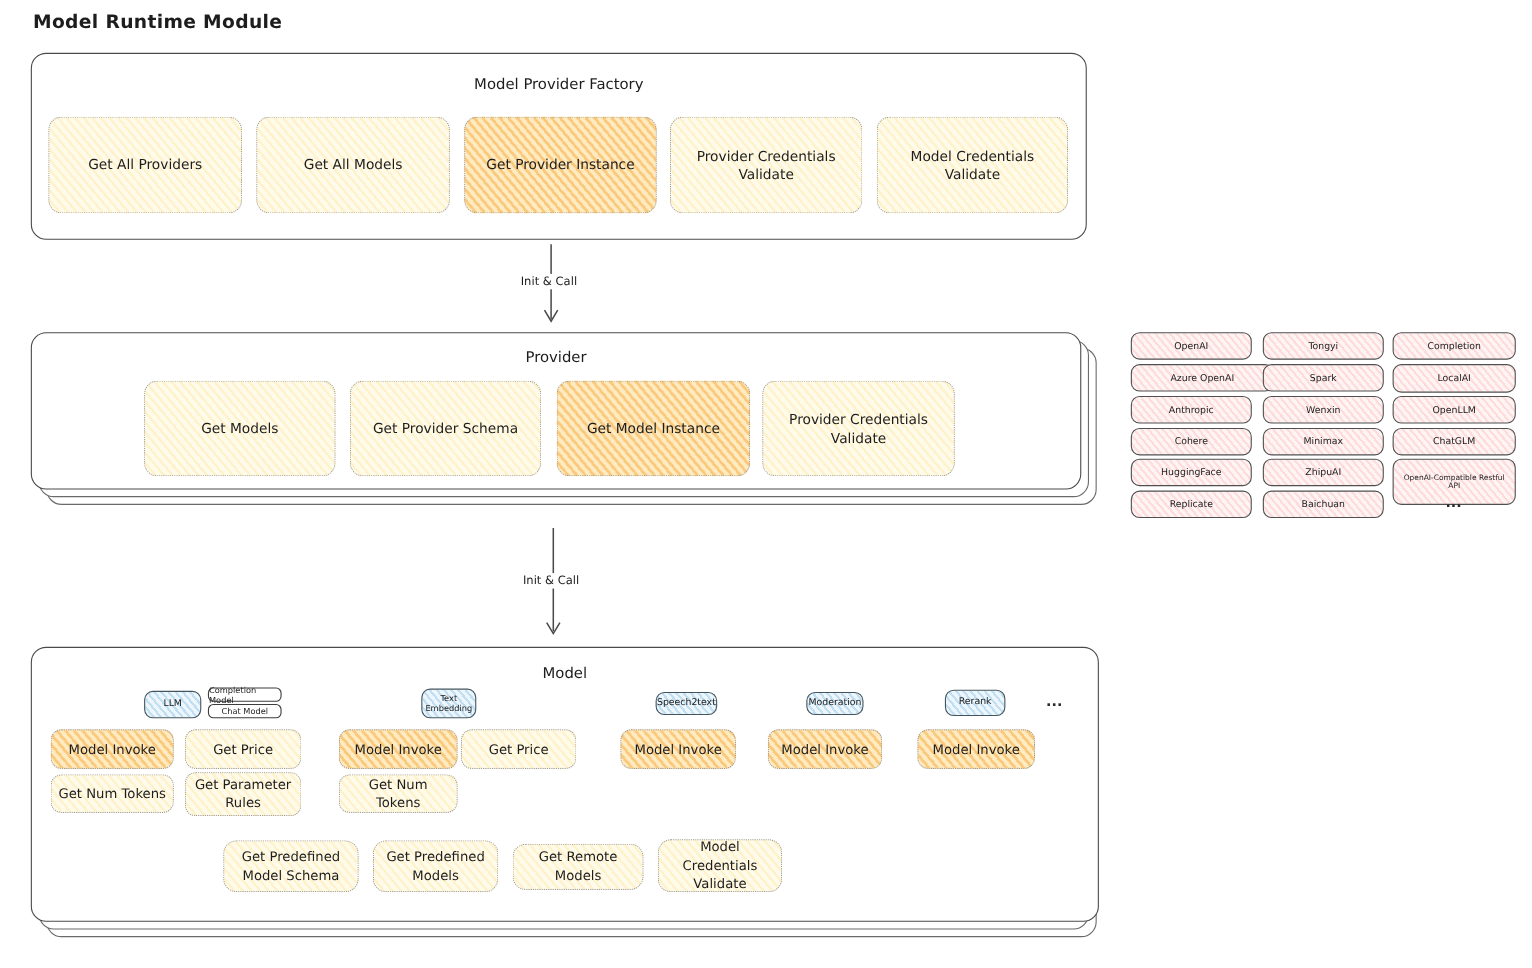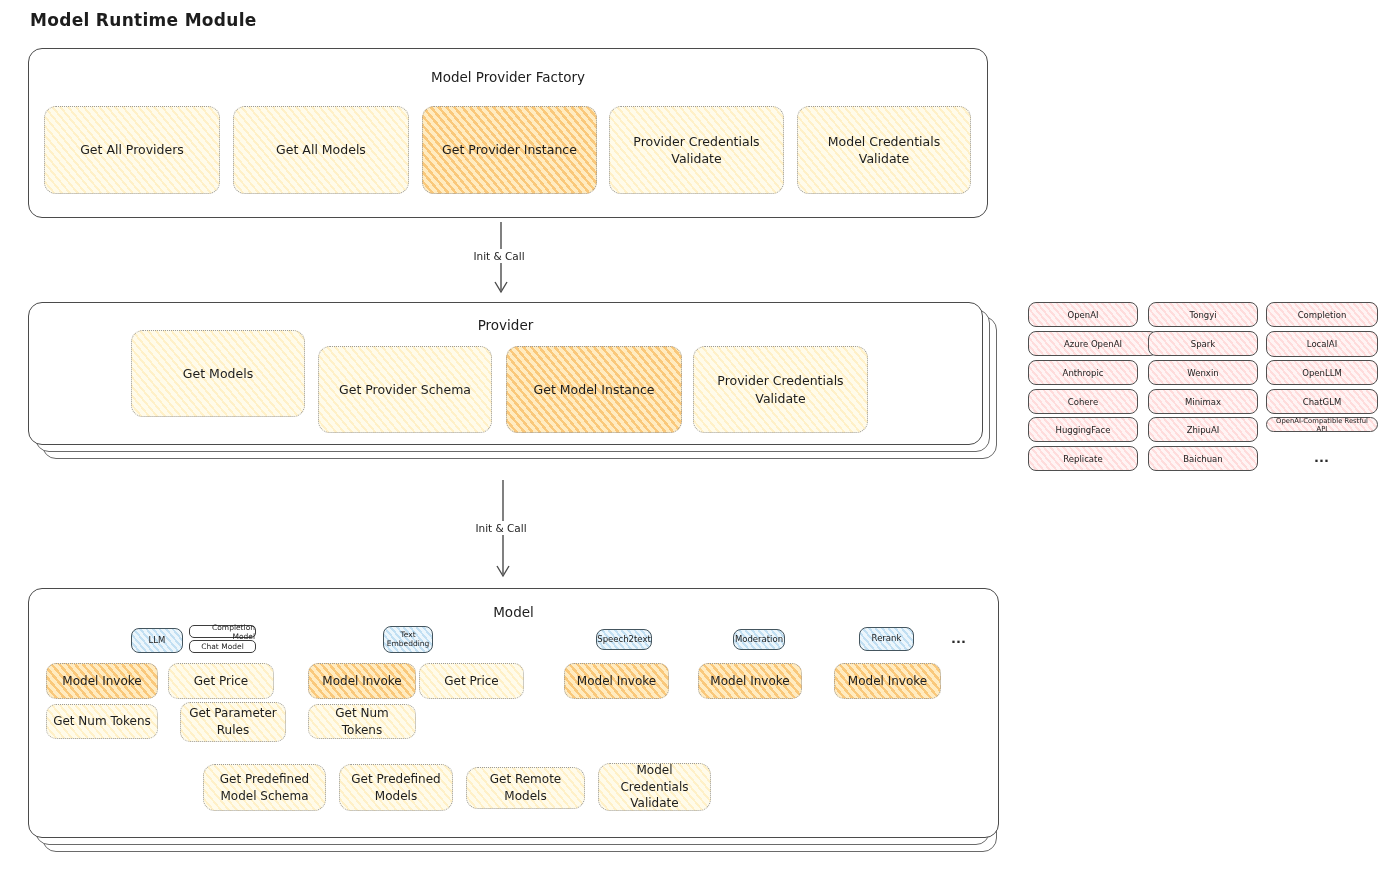--- a/index.html
+++ b/index.html
@@ -40,21 +40,21 @@
   .chip.small-text{font-size:6.8px;}
   .tag-blue{
     display:flex;align-items:center;justify-content:center;text-align:center;
     border:1.4px solid #44555e;border-radius:8px;
     font-size:8.5px;line-height:1.15;box-sizing:border-box;padding:0 2px;
     background:
       repeating-linear-gradient(50deg, rgba(96,170,220,0.30) 0px, rgba(96,170,220,0.30) 2px, transparent 2px, transparent 5px),
       #ecf6fc;
   }
   .tag-white{
-    display:flex;align-items:center;justify-content:center;text-align:right;
+    display:flex;align-items:center;justify-content:center;text-align:left;
     border:1.2px solid #3d3d3d;border-radius:5px;font-size:7.5px;
     background:#ffffff;box-sizing:border-box;
   }
   .ellipsis{font-size:13px;font-weight:600;color:#2a2a2a;}
   .arrow-label{
     position:absolute;background:#ffffff;font-size:10.5px;padding:1px 4px;
     transform:translateX(-50%);white-space:nowrap;
   }
   svg.arrow{position:absolute;overflow:visible;}
 </style>
@@ -75,21 +75,21 @@
 <svg class="arrow" style="left:486px;top:220px;" width="30" height="78">
   <line x1="15" y1="2" x2="15" y2="70" stroke="#4b4b4b" stroke-width="1.4"></line>
   <polyline points="9,62 15,72 21,62" fill="none" stroke="#4b4b4b" stroke-width="1.4"></polyline>
 </svg>
 <div class="arrow-label" style="left:499px;top:249px;">Init &amp; Call</div>
 
 <div class="abs stack-layer" style="left:42px;top:316px;width:955px;height:143px;"></div>
 <div class="abs stack-layer" style="left:35px;top:309px;width:955px;height:143px;"></div>
 <div class="abs panel" style="left:28px;top:302px;width:955px;height:143px;">
   <div class="panel-title" style="top:14px;">Provider</div>
-  <div class="abs fbox fill-yellow" style="left:102px;top:27px;width:174px;height:87px;">Get Models</div>
+  <div class="abs fbox fill-yellow" style="left:102px;top:43px;width:174px;height:87px;">Get Models</div>
   <div class="abs fbox fill-yellow" style="left:289px;top:43px;width:174px;height:87px;">Get Provider Schema</div>
   <div class="abs fbox fill-orange" style="left:477px;top:43px;width:176px;height:87px;">Get Model Instance</div>
   <div class="abs fbox fill-yellow" style="left:664px;top:43px;width:175px;height:87px;">Provider Credentials Validate</div>
 </div>
 
 <div class="abs" style="left:1028px;top:302px;width:352px;height:175px;">
 
   <div class="abs chip" style="left:0px;top:0px;width:110px;height:25px;">OpenAI</div>
   <div class="abs chip" style="left:0px;top:29px;width:130px;height:25px;">Azure OpenAI</div>
   <div class="abs chip" style="left:0px;top:58px;width:110px;height:25px;">Anthropic</div>
@@ -101,21 +101,21 @@
   <div class="abs chip" style="left:120px;top:29px;width:110px;height:25px;">Spark</div>
   <div class="abs chip" style="left:120px;top:58px;width:110px;height:25px;">Wenxin</div>
   <div class="abs chip" style="left:120px;top:87px;width:110px;height:25px;">Minimax</div>
   <div class="abs chip" style="left:120px;top:115px;width:110px;height:25px;">ZhipuAI</div>
   <div class="abs chip" style="left:120px;top:144px;width:110px;height:25px;">Baichuan</div>
 
   <div class="abs chip" style="left:238px;top:0px;width:112px;height:25px;">Completion</div>
   <div class="abs chip" style="left:238px;top:29px;width:112px;height:26px;">LocalAI</div>
   <div class="abs chip" style="left:238px;top:58px;width:112px;height:25px;">OpenLLM</div>
   <div class="abs chip" style="left:238px;top:87px;width:112px;height:25px;">ChatGLM</div>
-  <div class="abs chip small-text" style="left:238px;top:115px;width:112px;height:15px;">OpenAI-Compatible Restful API</div>
+  <div class="abs chip small-text" style="left:238px;top:115px;width:112px;height:42px;">OpenAI-Compatible Restful API</div>
   <div class="abs ellipsis" style="left:286px;top:148px;">...</div>
 </div>
 
 <svg class="arrow" style="left:488px;top:478px;" width="30" height="104">
   <line x1="15" y1="2" x2="15" y2="96" stroke="#4b4b4b" stroke-width="1.4"></line>
   <polyline points="9,88 15,98 21,88" fill="none" stroke="#4b4b4b" stroke-width="1.4"></polyline>
 </svg>
 <div class="arrow-label" style="left:501px;top:521px;">Init &amp; Call</div>
 
 <div class="abs stack-layer" style="left:42px;top:602px;width:955px;height:250px;"></div>
@@ -134,20 +134,20 @@
 
   <div class="abs fbox sbox fill-orange" style="left:17px;top:74px;width:112px;height:36px;">Model Invoke</div>
   <div class="abs fbox sbox fill-yellow" style="left:139px;top:74px;width:106px;height:36px;">Get Price</div>
   <div class="abs fbox sbox fill-orange" style="left:279px;top:74px;width:108px;height:36px;">Model Invoke</div>
   <div class="abs fbox sbox fill-yellow" style="left:390px;top:74px;width:105px;height:36px;">Get Price</div>
   <div class="abs fbox sbox fill-orange" style="left:535px;top:74px;width:105px;height:36px;">Model Invoke</div>
   <div class="abs fbox sbox fill-orange" style="left:669px;top:74px;width:104px;height:36px;">Model Invoke</div>
   <div class="abs fbox sbox fill-orange" style="left:805px;top:74px;width:107px;height:36px;">Model Invoke</div>
 
   <div class="abs fbox sbox fill-yellow" style="left:17px;top:115px;width:112px;height:35px;">Get Num Tokens</div>
-  <div class="abs fbox sbox fill-yellow" style="left:139px;top:113px;width:106px;height:40px;margin-left:12px;">Get Parameter Rules</div>
+  <div class="abs fbox sbox fill-yellow" style="left:139px;top:113px;width:106px;height:40px;">Get Parameter Rules</div>
   <div class="abs fbox sbox fill-yellow" style="left:279px;top:115px;width:108px;height:35px;">Get Num Tokens</div>
 
   <div class="abs fbox fill-yellow" style="left:174px;top:175px;width:123px;height:47px;font-size:12px;">Get Predefined Model Schema</div>
   <div class="abs fbox fill-yellow" style="left:310px;top:175px;width:114px;height:47px;font-size:12px;">Get Predefined Models</div>
   <div class="abs fbox fill-yellow" style="left:437px;top:178px;width:119px;height:42px;font-size:12px;">Get Remote Models</div>
   <div class="abs fbox fill-yellow" style="left:569px;top:174px;width:113px;height:48px;font-size:12px;">Model Credentials Validate</div>
 </div>
 
 </body></html>

